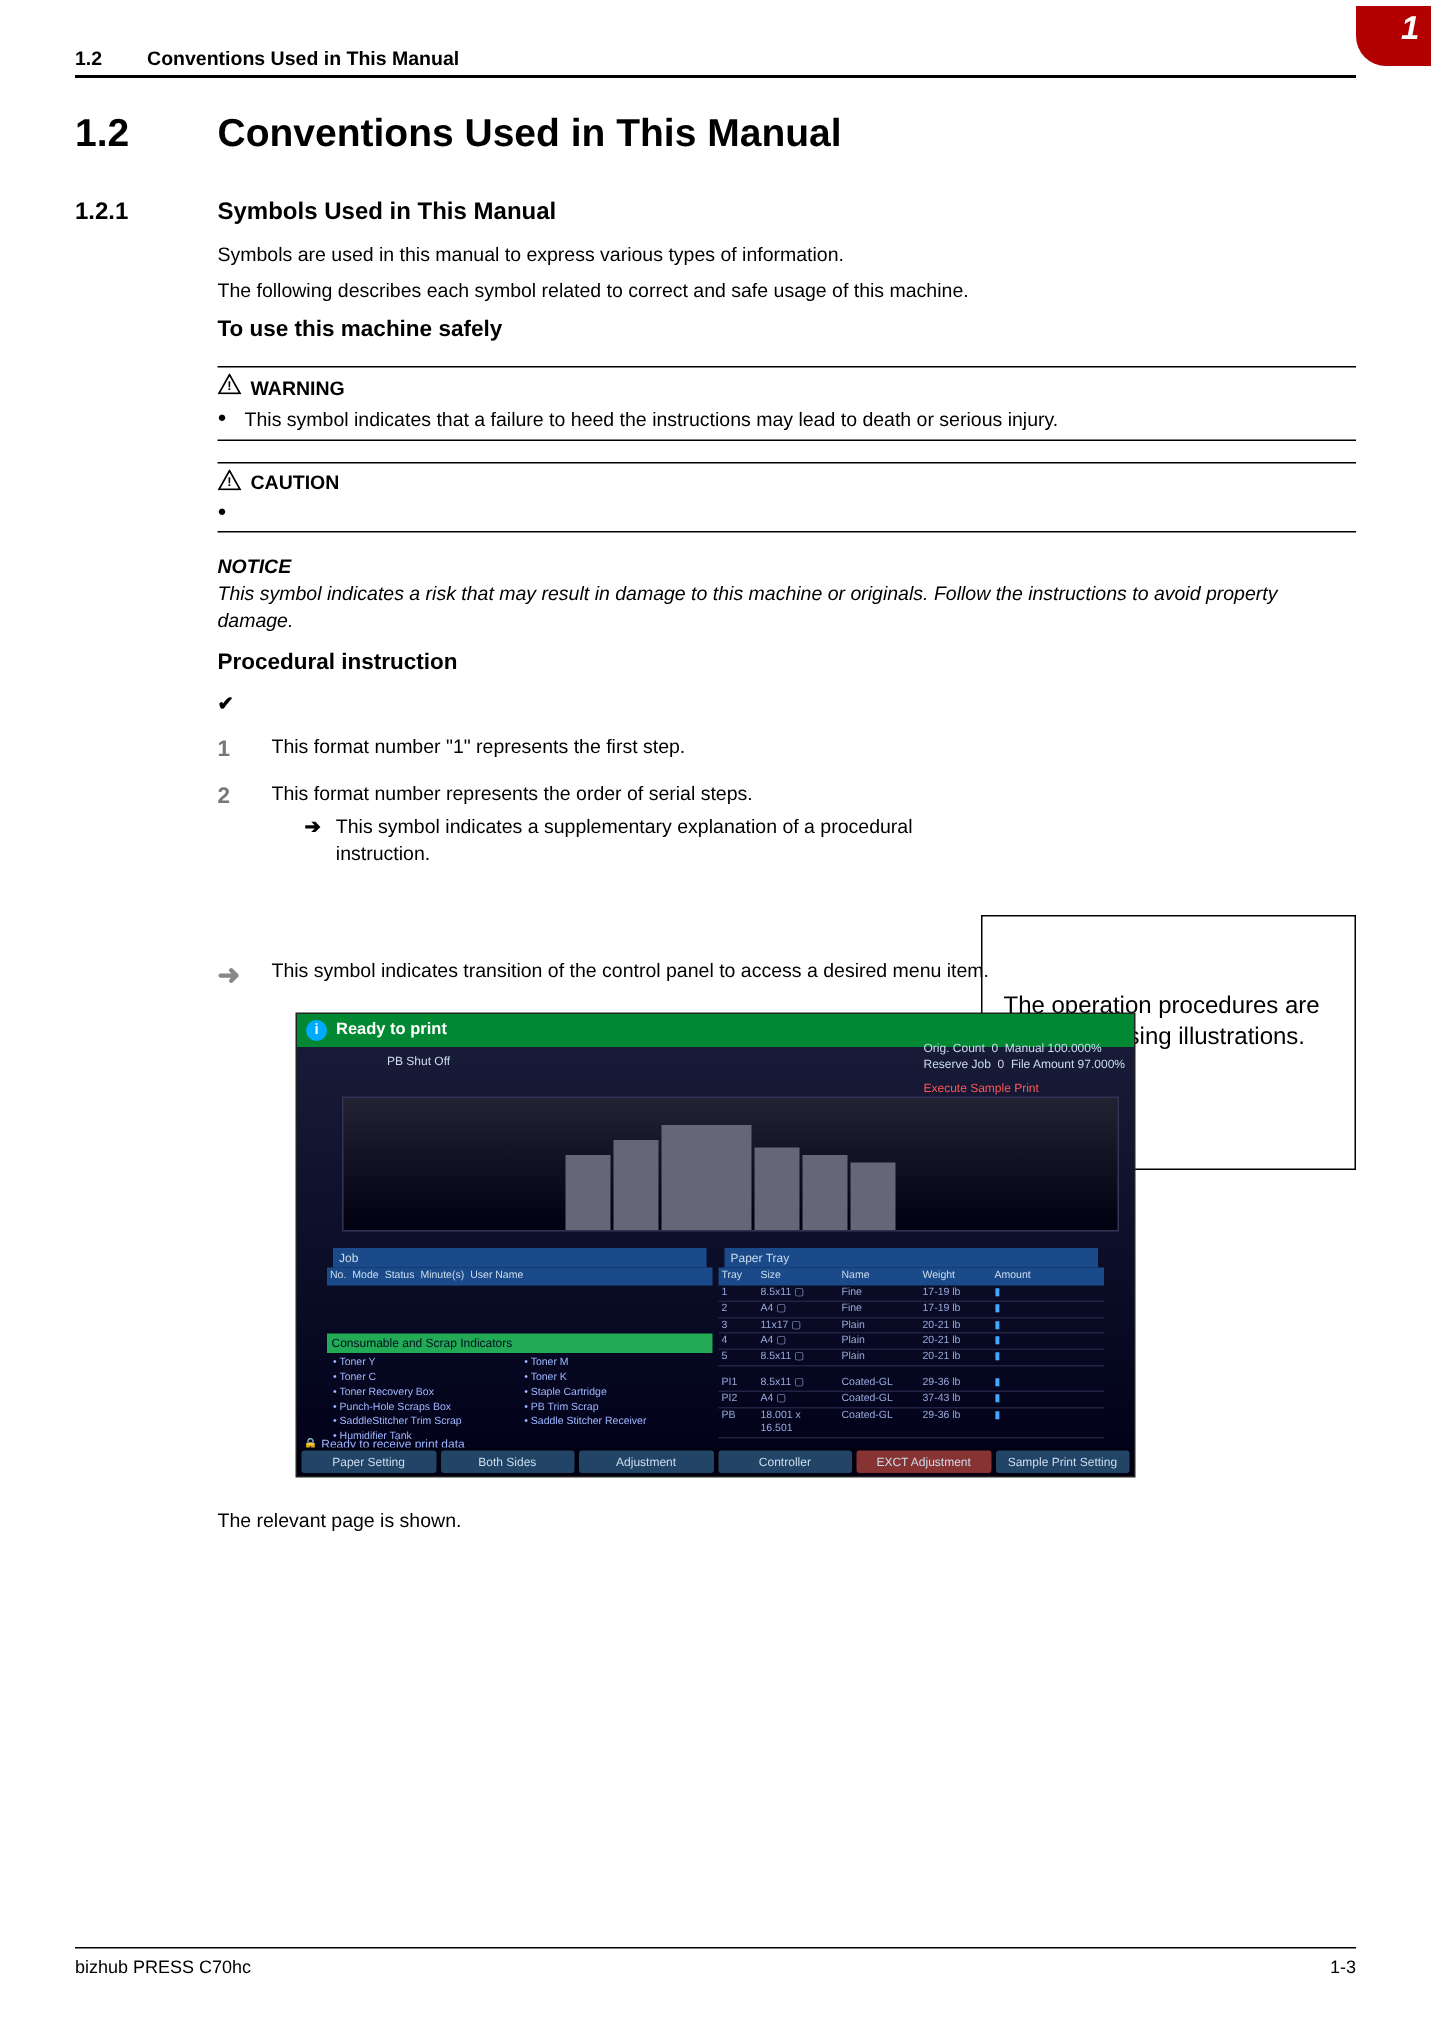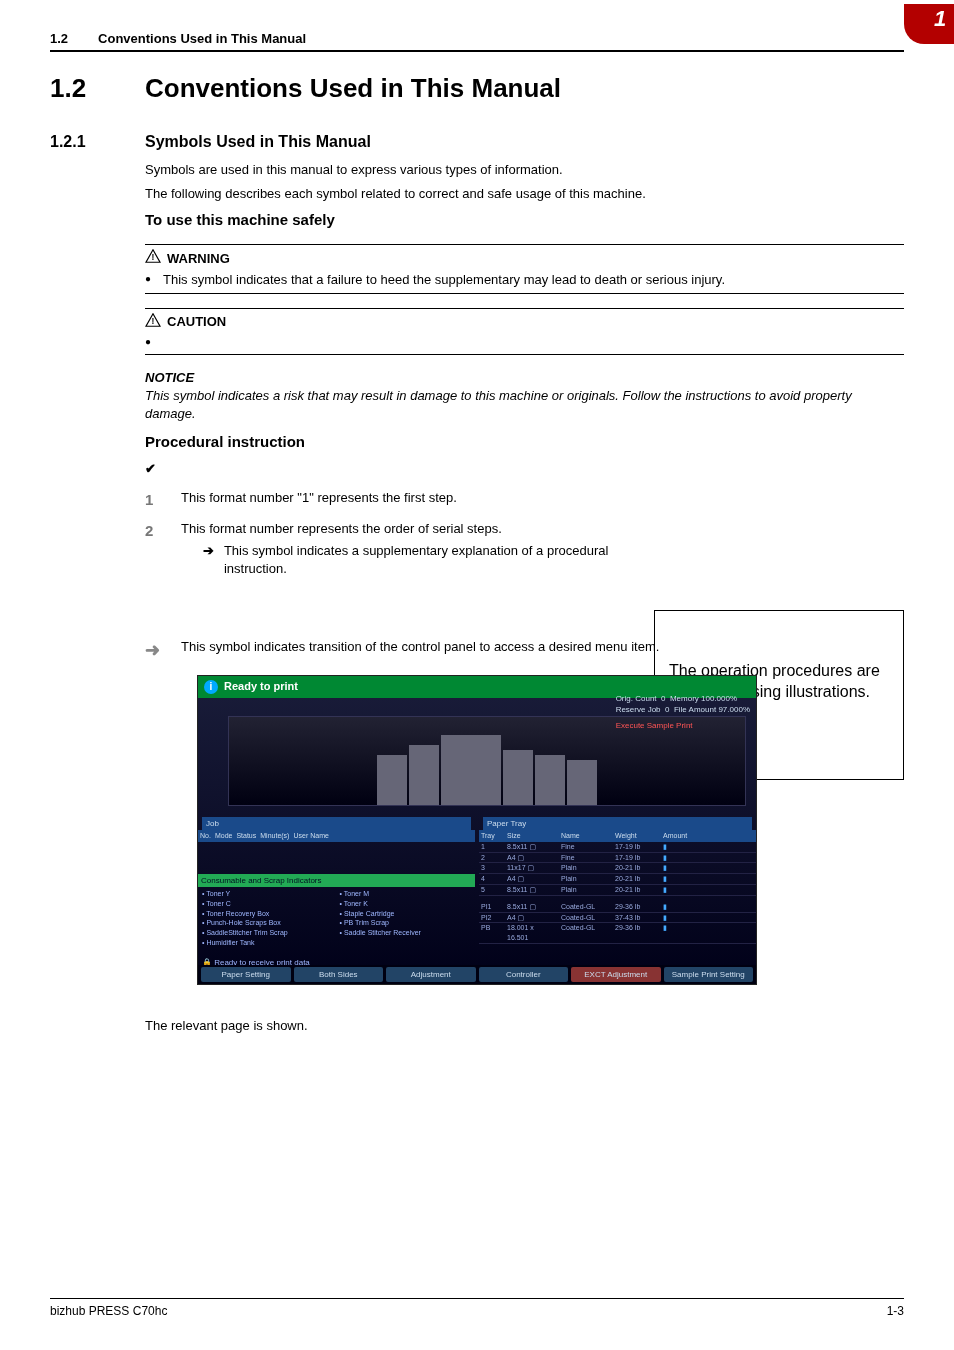--- a/index.html
+++ b/index.html
@@ -126,38 +126,38 @@
   .sc-status { position:absolute; right:6px; top:18px; font-size:8px; color:#cde; text-align:left; line-height:1.3; }
   .sc-status .red { color:#f55; }
   .sc-machine {
     margin:18px 10px 6px 30px; height:90px;
     background:linear-gradient(#223,#001);
     border:1px solid #335;
     display:flex; align-items:flex-end; justify-content:center; gap:2px;
   }
   .sc-machine span { display:inline-block; background:#667; width:30px; }
   .sc-bar { background:#1a4a8a; color:#cde; font-size:8px; padding:1px 4px; margin:0 4px; }
-  .sc-cols { display:flex; gap:4px; padding:0 0;margin-top:11px; }
+  .sc-cols { display:flex; gap:4px; padding:0 20px;margin-top:11px; }
   .sc-col { flex:1; font-size:7px; color:#9ad; }
   .sc-table-head { background:#1a4a8a; padding:1px 2px; color:#cde; display:flex; gap:4px;}
   .sc-row { display:flex; gap:4px; border-bottom:1px solid #224; padding:0 2px; }
   .sc-foot {
     position:absolute; bottom:0; left:0; right:0;
     display:flex; gap:3px; padding:2px 3px; background:#001;
   }
   .sc-foot .btn { background:#246; color:#cde; font-size:8px; padding:2px 4px; border-radius:2px; flex:1; text-align:center; }
   .sc-foot .btn.red { background:#833; }
   .sc-foot-msg {
     position:absolute; bottom:16px; left:4px; color:#9fb7ff; font-size:8px;
   }
   .sc-consum { margin-top:4px; }
   .sc-consum .hdr { background:#2a5; color:#012; font-size:8px; padding:1px 3px; }
   .sc-consum .list { font-size:7px; color:#9fb7ff; padding:2px 4px; display:grid; grid-template-columns:1fr 1fr; gap:0 6px; }
 
-  .relevant { margin-left: 95px; margin-top: 32px; }
+  .relevant { margin-left: 95px; margin-top: 20px; }
 
   
   .page-footer {
     position: absolute;
     bottom: 30px; left: 50px; right: 50px;
     border-top: 1px solid #000;
     display: flex; justify-content: space-between;
     padding-top: 4px;
     font-size: 12px;
   }
@@ -194,21 +194,21 @@
     <span>
       <svg class="triangle" viewBox="0 0 20 18">
           <polygon points="10,1 19,17 1,17" fill="none" stroke="#000" stroke-width="1.5"></polygon>
           <text x="10" y="14" text-anchor="middle" font-size="11" font-weight="bold">!</text>
         </svg>
     </span>
     <span>WARNING</span>
   </div>
   <div class="hr-bullet">
     <span class="dot">●</span>
-    <span class="txt">This symbol indicates that a failure to heed the supplementary may lead to death or serious injury.</span>
+    <span class="txt">This symbol indicates that a failure to heed the instructions may lead to death or serious injury.</span>
   </div>
   <div class="bot-line"></div>
 </div>
 
 <div class="hr-block">
   <div class="top-line"></div>
   <div class="hr-heading">
     <span>
       <svg class="triangle" viewBox="0 0 20 18">
           <polygon points="10,1 19,17 1,17" fill="none" stroke="#000" stroke-width="1.5"></polygon>
@@ -256,24 +256,25 @@
   <span class="arrow-outline">➜</span>
   <span>This symbol indicates transition of the control panel to access a desired menu item.</span>
 </div>
 
 <div class="screenshot">
   <div class="sc-ready">
     <span class="info">i</span>
     <span>Ready to print</span>
   </div>
   <div class="sc-status">
-    <div><span>Orig. Count</span>&nbsp;&nbsp;<span>0</span>&nbsp;&nbsp;<span>Memory</span>&nbsp;<span>100.000%</span></div>
+    <div><span>Orig. Count</span>&nbsp;&nbsp;<span>0</span>&nbsp;&nbsp;<span>Manual</span>&nbsp;<span>100.000%</span></div>
     <div><span>Reserve Job</span>&nbsp;&nbsp;<span>0</span>&nbsp;&nbsp;<span>File Amount</span>&nbsp;<span>97.000%</span></div>
     <div class="red" style="margin-top:6px">Execute Sample Print</div>
   </div>
+  <div style="font-size:8px;color:#cde;margin:4px 0 0 60px">PB Shut Off</div>
   <div class="sc-machine">
     <span style="height:50px"></span>
       <span style="height:60px"></span>
       <span style="height:70px;width:60px"></span>
       <span style="height:55px"></span>
       <span style="height:50px"></span>
       <span style="height:45px"></span>
   </div>
   <div class="sc-cols">
     <div class="sc-col">

